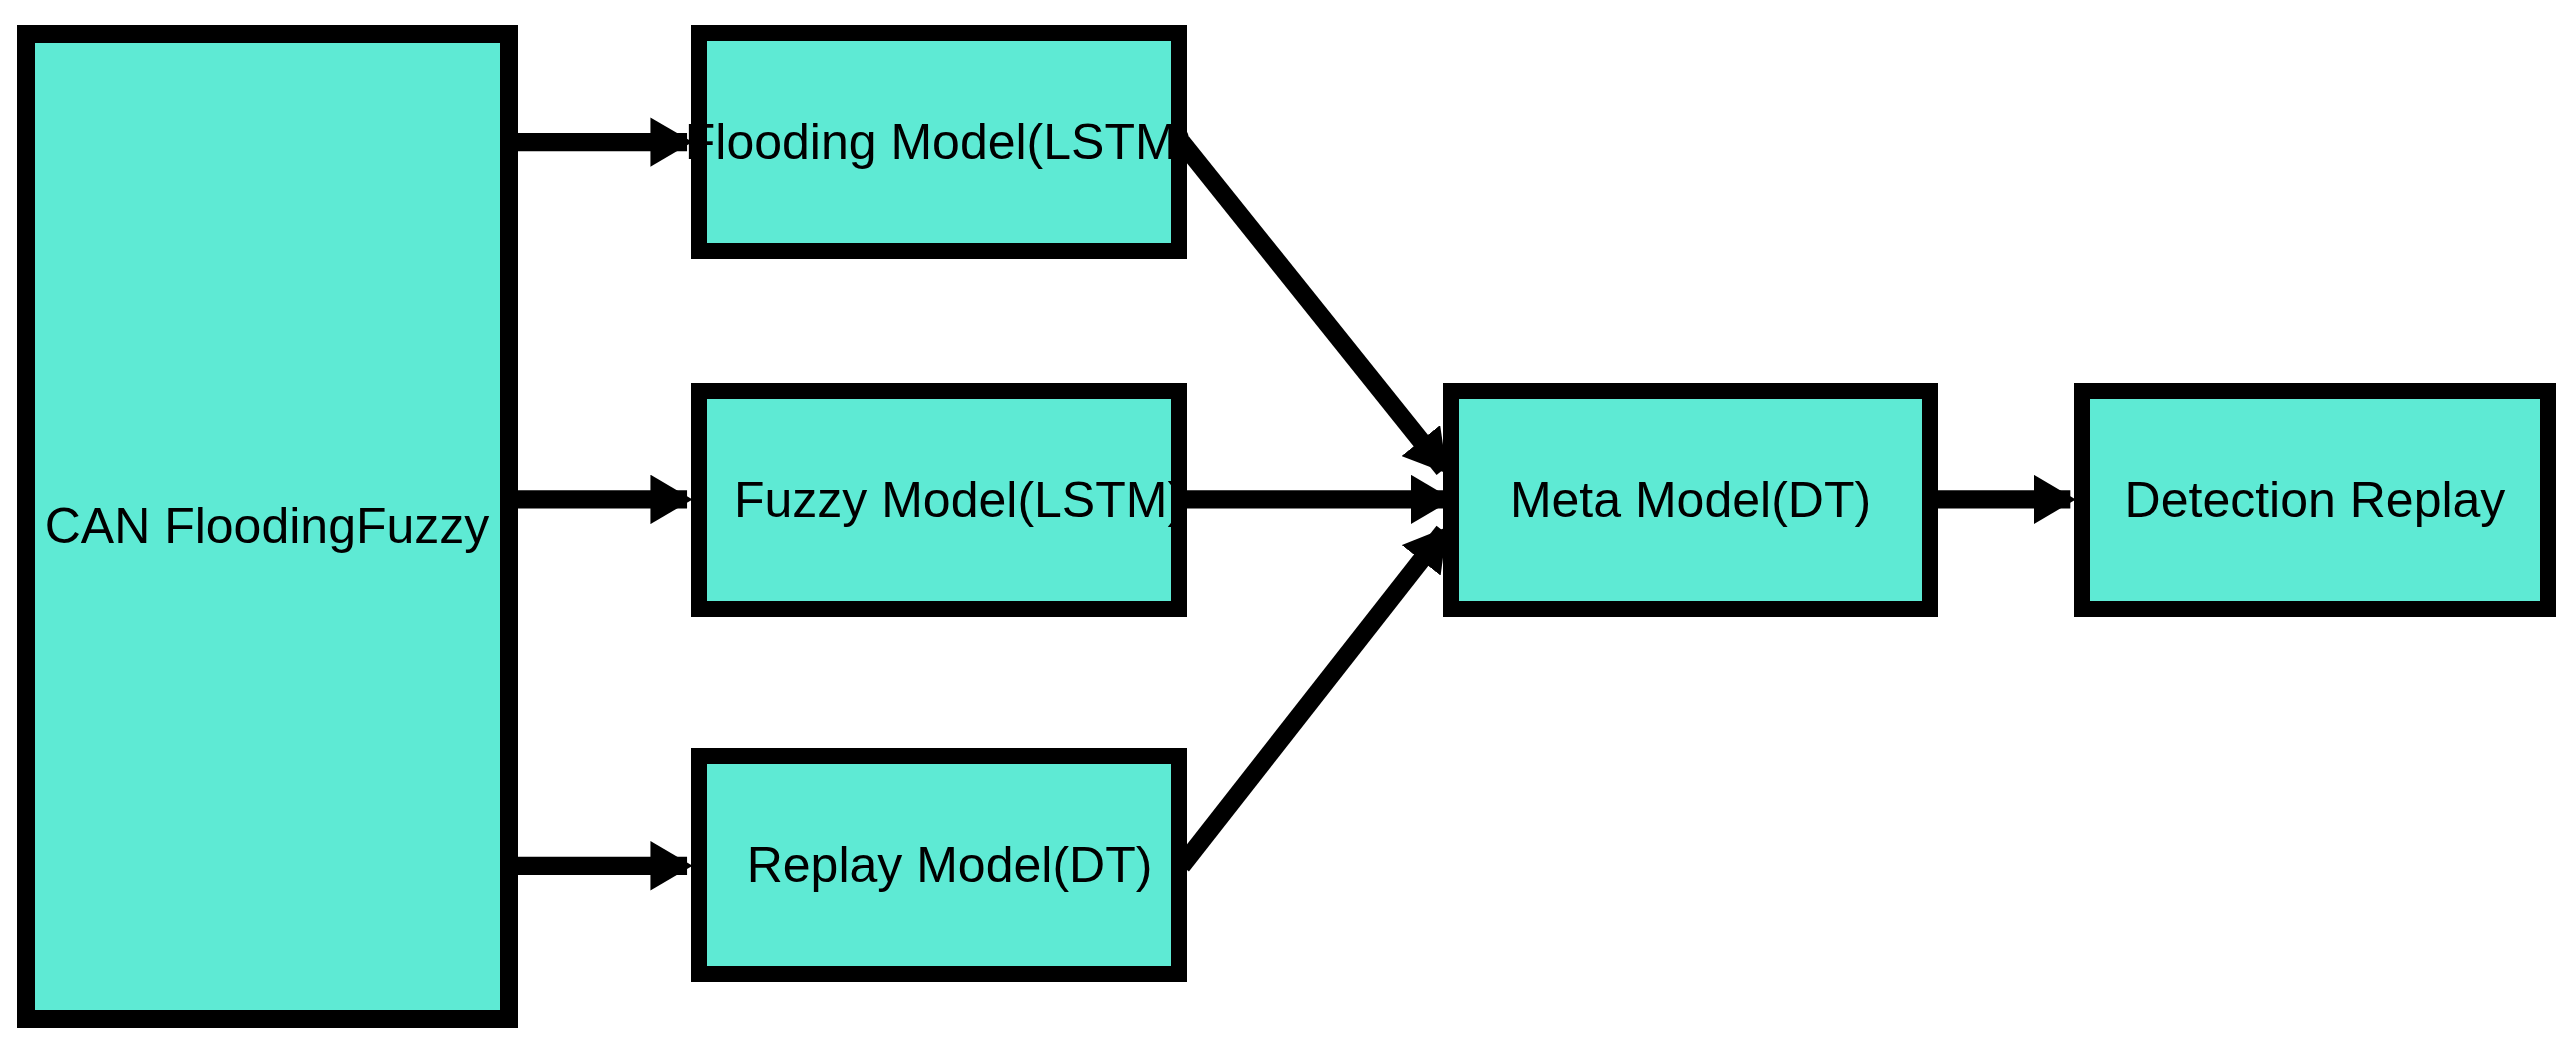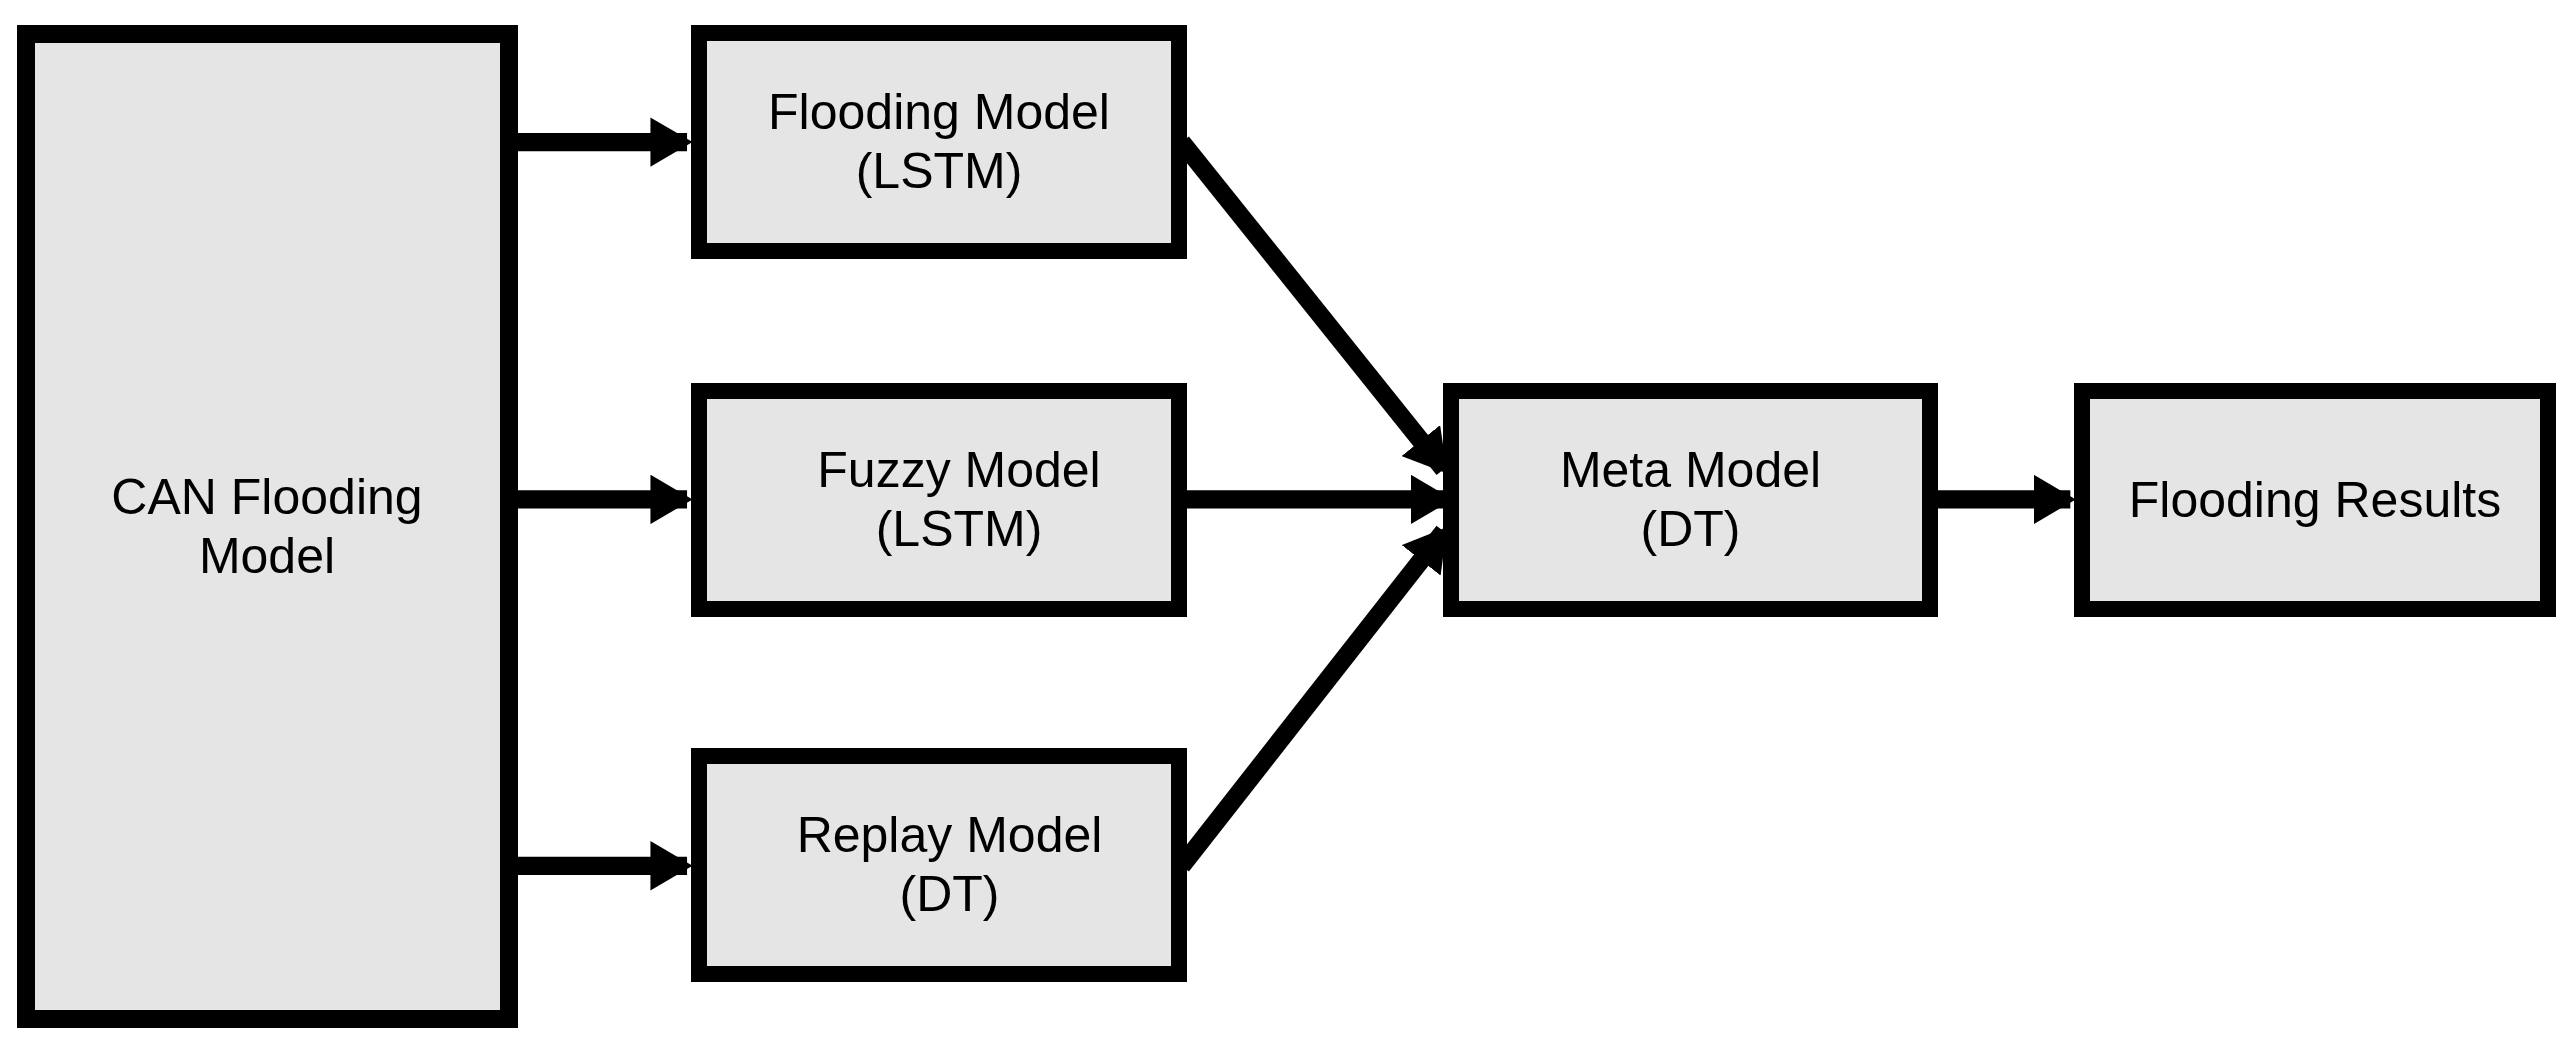--- a/index.html
+++ b/index.html
@@ -21,23 +21,23 @@
     left: 0;
     top: 0;
     width: 2576px;
     height: 1040px;
     z-index: 1;
   }
   .node {
     position: absolute;
     box-sizing: border-box;
     border: 16.5px solid #000000;
-    background: #e5e5e5;
+    background: #5eead4;
     display: flex;
-    flex-direction: column;
+    flex-direction: row;
     align-items: center;
     justify-content: center;
     text-align: left;
     z-index: 2;
   }
   .node .line {
     display: block;
     font-size: 50px;
     line-height: 59px;
     white-space: nowrap;
@@ -75,21 +75,21 @@
 
     <line x1="1290" y1="545" x2="1580" y2="545" stroke="#000000" stroke-width="20" marker-end="url(#arrowhead)"></line>
 
     <line x1="1290" y1="945" x2="1576" y2="580" stroke="#000000" stroke-width="20" marker-end="url(#arrowhead)"></line>
 
     <line x1="2112" y1="545" x2="2260" y2="545" stroke="#000000" stroke-width="20" marker-end="url(#arrowhead)"></line>
   </svg>
 
   <div class="node" id="node-can-traffic">
     <span class="line">CAN Flooding</span>
-    <span class="line">Model</span>
+    <span class="line">Fuzzy</span>
   </div>
 
   <div class="node" id="node-flooding">
     <span class="line">Flooding Model</span>
     <span class="line">(LSTM)</span>
   </div>
 
   <div class="node" id="node-fuzzy">
     <span class="line">Fuzzy Model</span>
     <span class="line">(LSTM)</span>
@@ -99,17 +99,17 @@
     <span class="line">Replay Model</span>
     <span class="line">(DT)</span>
   </div>
 
   <div class="node" id="node-meta">
     <span class="line">Meta Model</span>
     <span class="line">(DT)</span>
   </div>
 
   <div class="node" id="node-detection">
-    <span class="line">Flooding Results</span>
+    <span class="line">Detection Replay</span>
   </div>
 
 </div>
 
 
 </body></html>

